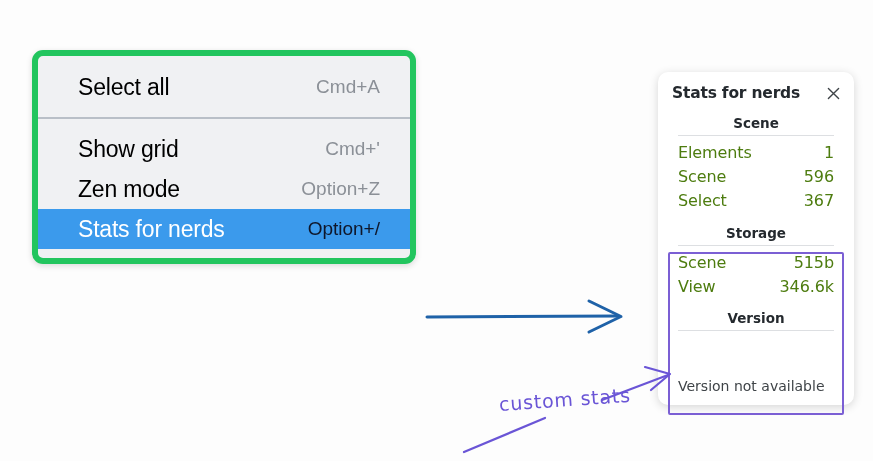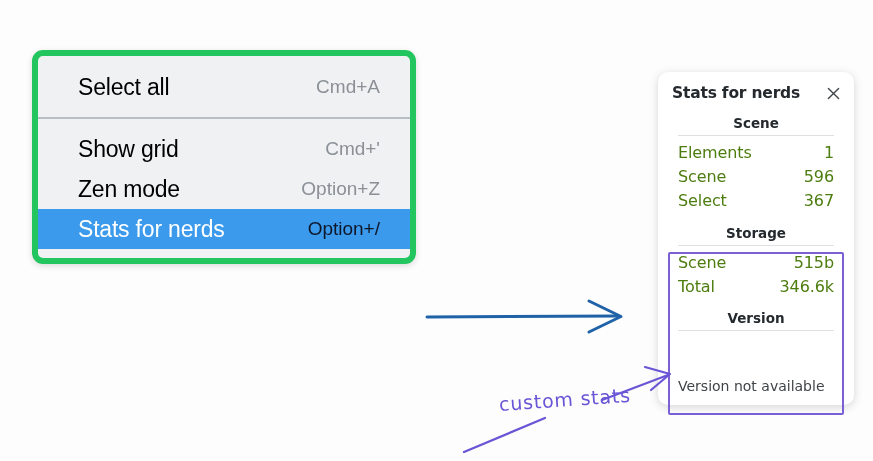--- a/index.html
+++ b/index.html
@@ -214,21 +214,21 @@
   </div>
 
   <div class="section" style="padding-top:12px;">
     <div class="section-title">Storage</div>
     <div class="section-rule"></div>
     <div class="stat-row">
       <span class="k">Scene</span>
       <span class="v">515b</span>
     </div>
     <div class="stat-row">
-      <span class="k">Total</span>
+      <span class="k">View</span>
       <span class="v">346.6k</span>
     </div>
   </div>
 
   <div class="section" style="padding-top:11px;">
     <div class="section-title">Version</div>
     <div class="section-rule"></div>
     <div class="version-text">Version not available</div>
   </div>
 

